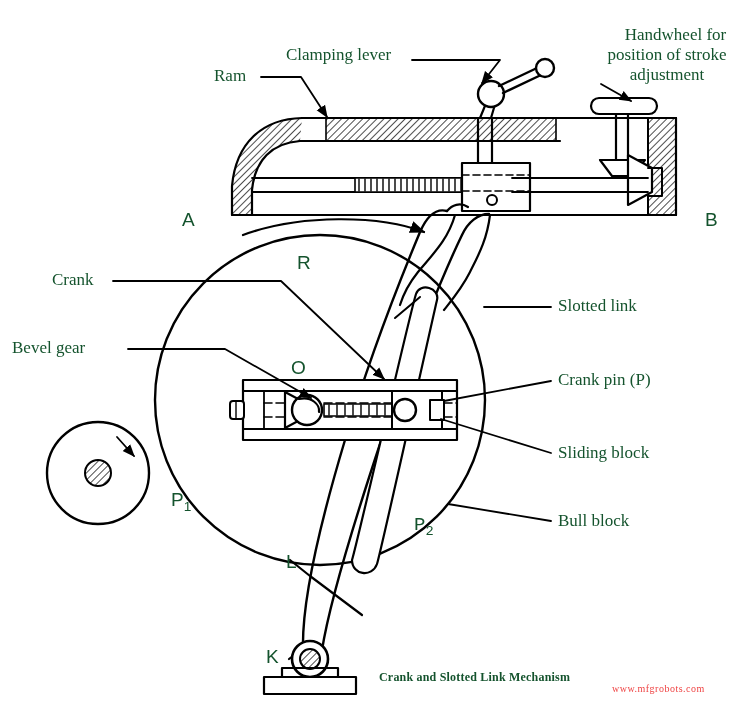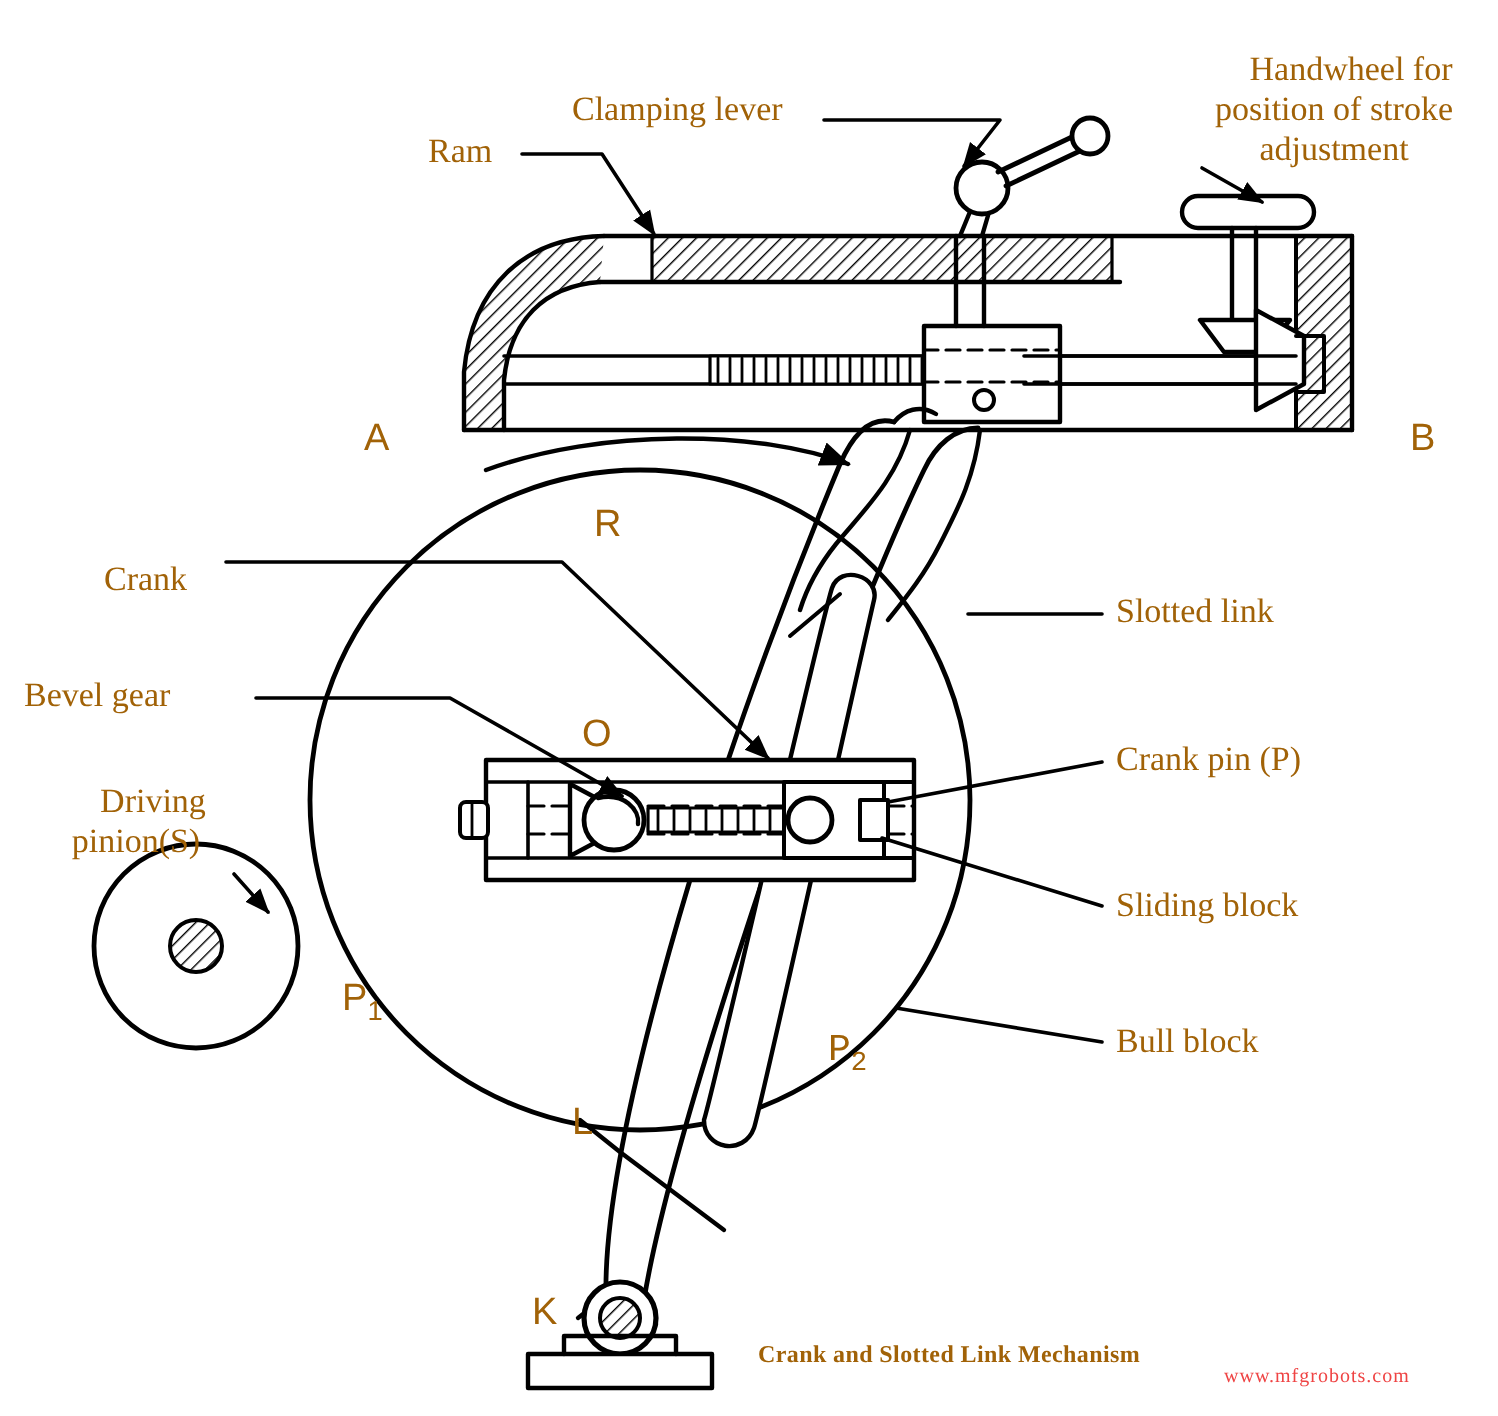--- a/index.html
+++ b/index.html
@@ -17,21 +17,21 @@
   }
   svg.diagram {
     position: absolute;
     left: 0;
     top: 0;
     width: 749px;
     height: 708px;
   }
   .lbl {
     position: absolute;
-    color: #a16207;
+    color: #14532d;
     font-family: "Liberation Serif", "DejaVu Serif", serif;
     white-space: pre;
     line-height: 1.18;
   }
   .lbl-callout { font-size: 17px; }
   .lbl-letter  { font-size: 19px; font-family: "Liberation Sans", sans-serif; }
   .lbl-title   { font-size: 12px; font-weight: bold; letter-spacing: 0.2px; }
   .lbl-wm      { font-size: 10px; color: #ef4444; letter-spacing: 0.5px;
                  font-family: "Liberation Serif", "DejaVu Serif", serif; }
   .ctr { text-align: center; }
@@ -237,28 +237,24 @@
   <div class="lbl lbl-callout ctr" style="left:586px; top:5px; width:162px;">
     <span style="white-space:pre-line">Handwheel for
 position of stroke
 adjustment</span>
   </div>
 
   <div class="lbl lbl-callout" style="left:286px; top:45px;">Clamping lever</div>
 
   <div class="lbl lbl-callout" style="left:214px; top:66px;">Ram</div>
 
-  <div class="lbl lbl-callout" style="left:52px; top:280px;">Crank</div>
+  <div class="lbl lbl-callout" style="left:52px; top:270px;">Crank</div>
 
   <div class="lbl lbl-callout" style="left:12px; top:338px;">Bevel gear</div>
 
-  <div class="lbl lbl-callout ctr" style="left:18px; top:371px; width:100px;">
-    <span style="white-space:pre-line">Driving
-pinion(S)</span>
-  </div>
 
   <div class="lbl lbl-callout" style="left:558px; top:296px;text-align:center;">Slotted link</div>
 
   <div class="lbl lbl-callout" style="left:558px; top:370px;">Crank pin (P)</div>
 
   <div class="lbl lbl-callout" style="left:558px; top:443px;">Sliding block</div>
 
   <div class="lbl lbl-callout" style="left:558px; top:511px;">Bull block</div>
 
   <div class="lbl lbl-letter" style="left:182px; top:209px;">A</div>

